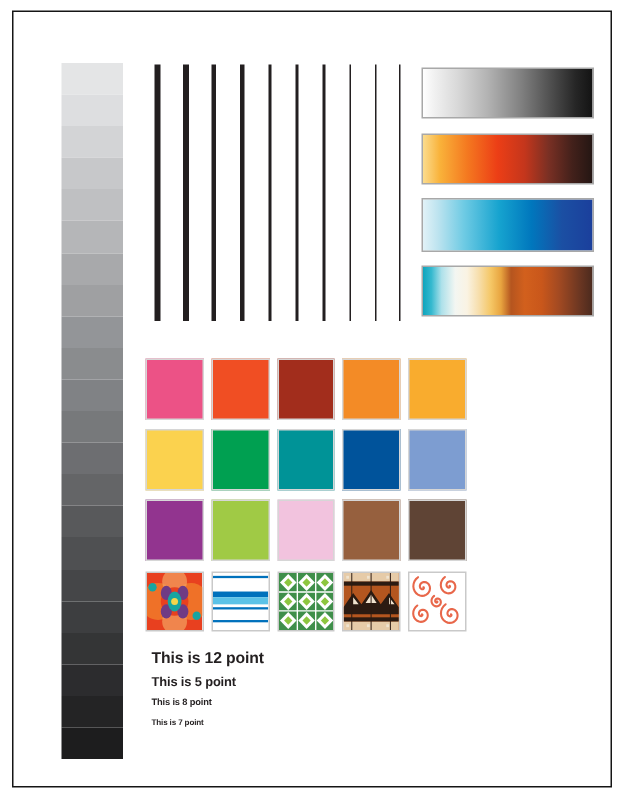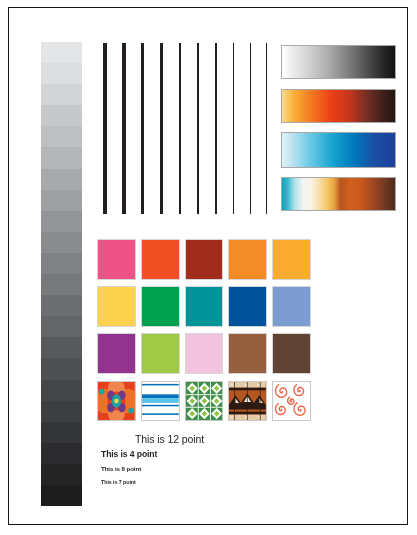--- a/index.html
+++ b/index.html
@@ -112,21 +112,21 @@
     width: 180px;
     color: #231f20;
     font-family: "Liberation Sans", sans-serif;
     font-weight: bold;
   }
   #type-specimen .spec-line {
     display: block;
     white-space: nowrap;
     letter-spacing: -0.1px;
   }
-  .spec-12 { font-size: 10.5px; line-height: 16px; font-weight: 400; margin-left: 34px; }
+  .spec-12 { font-size: 10.5px; line-height: 16px; font-weight: 700; }
   .spec-10 { font-size: 8.6px;  line-height: 15px; font-weight: 600; }
   .spec-9  { font-size: 7.2px;  line-height: 14px; font-weight: 700; }
   .spec-8  { font-size: 6.2px;  line-height: 14px; font-weight: 700; }
   .spec-7  { font-size: 5.4px;  line-height: 13px; font-weight: 700; }
 </style>
 </head>
 <body>
 
 <div id="page" style="background: rgb(255, 255, 255);">
 
@@ -289,18 +289,18 @@
               <path d="M30 29 L30.00 29.00 L30.18 29.05 L30.33 29.18 L30.42 29.39 L30.41 29.64 L30.30 29.90 L30.08 30.14 L29.76 30.31 L29.37 30.39 L28.92 30.33 L28.47 30.14 L28.06 29.80 L27.74 29.32 L27.54 28.73 L27.50 28.06 L27.66 27.37 L28.01 26.69 L28.56 26.10 L29.28 25.65 L30.14 25.38 L31.08 25.35 L32.05 25.56 L32.97 26.04 L33.77 26.77 L34.39 27.72 L34.76 28.84 L34.84 30.07 L34.59 31.31 L34.02 32.50 L33.14 33.55 L31.98 34.36 L30.61 34.87 L29.11 35.03 L27.58 34.80 L26.10 34.17 L24.79 33.16 L23.75 31.83 L23.06 30.23 L22.78 28.46 L22.96 26.63 L23.61 24.86 L24.70 23.26 L26.20 21.96"></path>
               <path d="M20 20 L20.00 20.00 L20.10 20.03 L20.19 20.10 L20.24 20.22 L20.23 20.36 L20.17 20.51 L20.05 20.64 L19.87 20.74 L19.64 20.78 L19.39 20.75 L19.14 20.64 L18.91 20.45 L18.73 20.18 L18.62 19.85 L18.60 19.47 L18.68 19.08 L18.88 18.70 L19.19 18.37 L19.59 18.11 L20.08 17.97 L20.61 17.95 L21.15 18.07 L21.67 18.34 L22.12 18.75 L22.47 19.28 L22.68 19.91 L22.72 20.60 L22.58 21.30 L22.26 21.97 L21.76 22.56 L21.11 23.01 L20.34 23.30 L19.50 23.39 L18.64 23.26 L17.81 22.91 L17.07 22.34 L16.49 21.59 L16.10 20.69 L15.94 19.69 L16.04 18.66 L16.40 17.67 L17.02 16.77 L17.86 16.04"></path>
             </g>
           </svg>
         </div>
       </div>
     </div>
 
   <div id="type-specimen" style="color: rgb(35, 31, 32);">
       <div class="spec-line spec-12">This is 12 point</div>
-      <div class="spec-line spec-10">This is 4 point</div>
+      <div class="spec-line spec-10">This is 5 point</div>
       <div class="spec-line spec-8">This is 8 point</div>
       <div class="spec-line spec-7">This is 7 point</div>
     </div>
 
 </div>
 
 </body></html>

